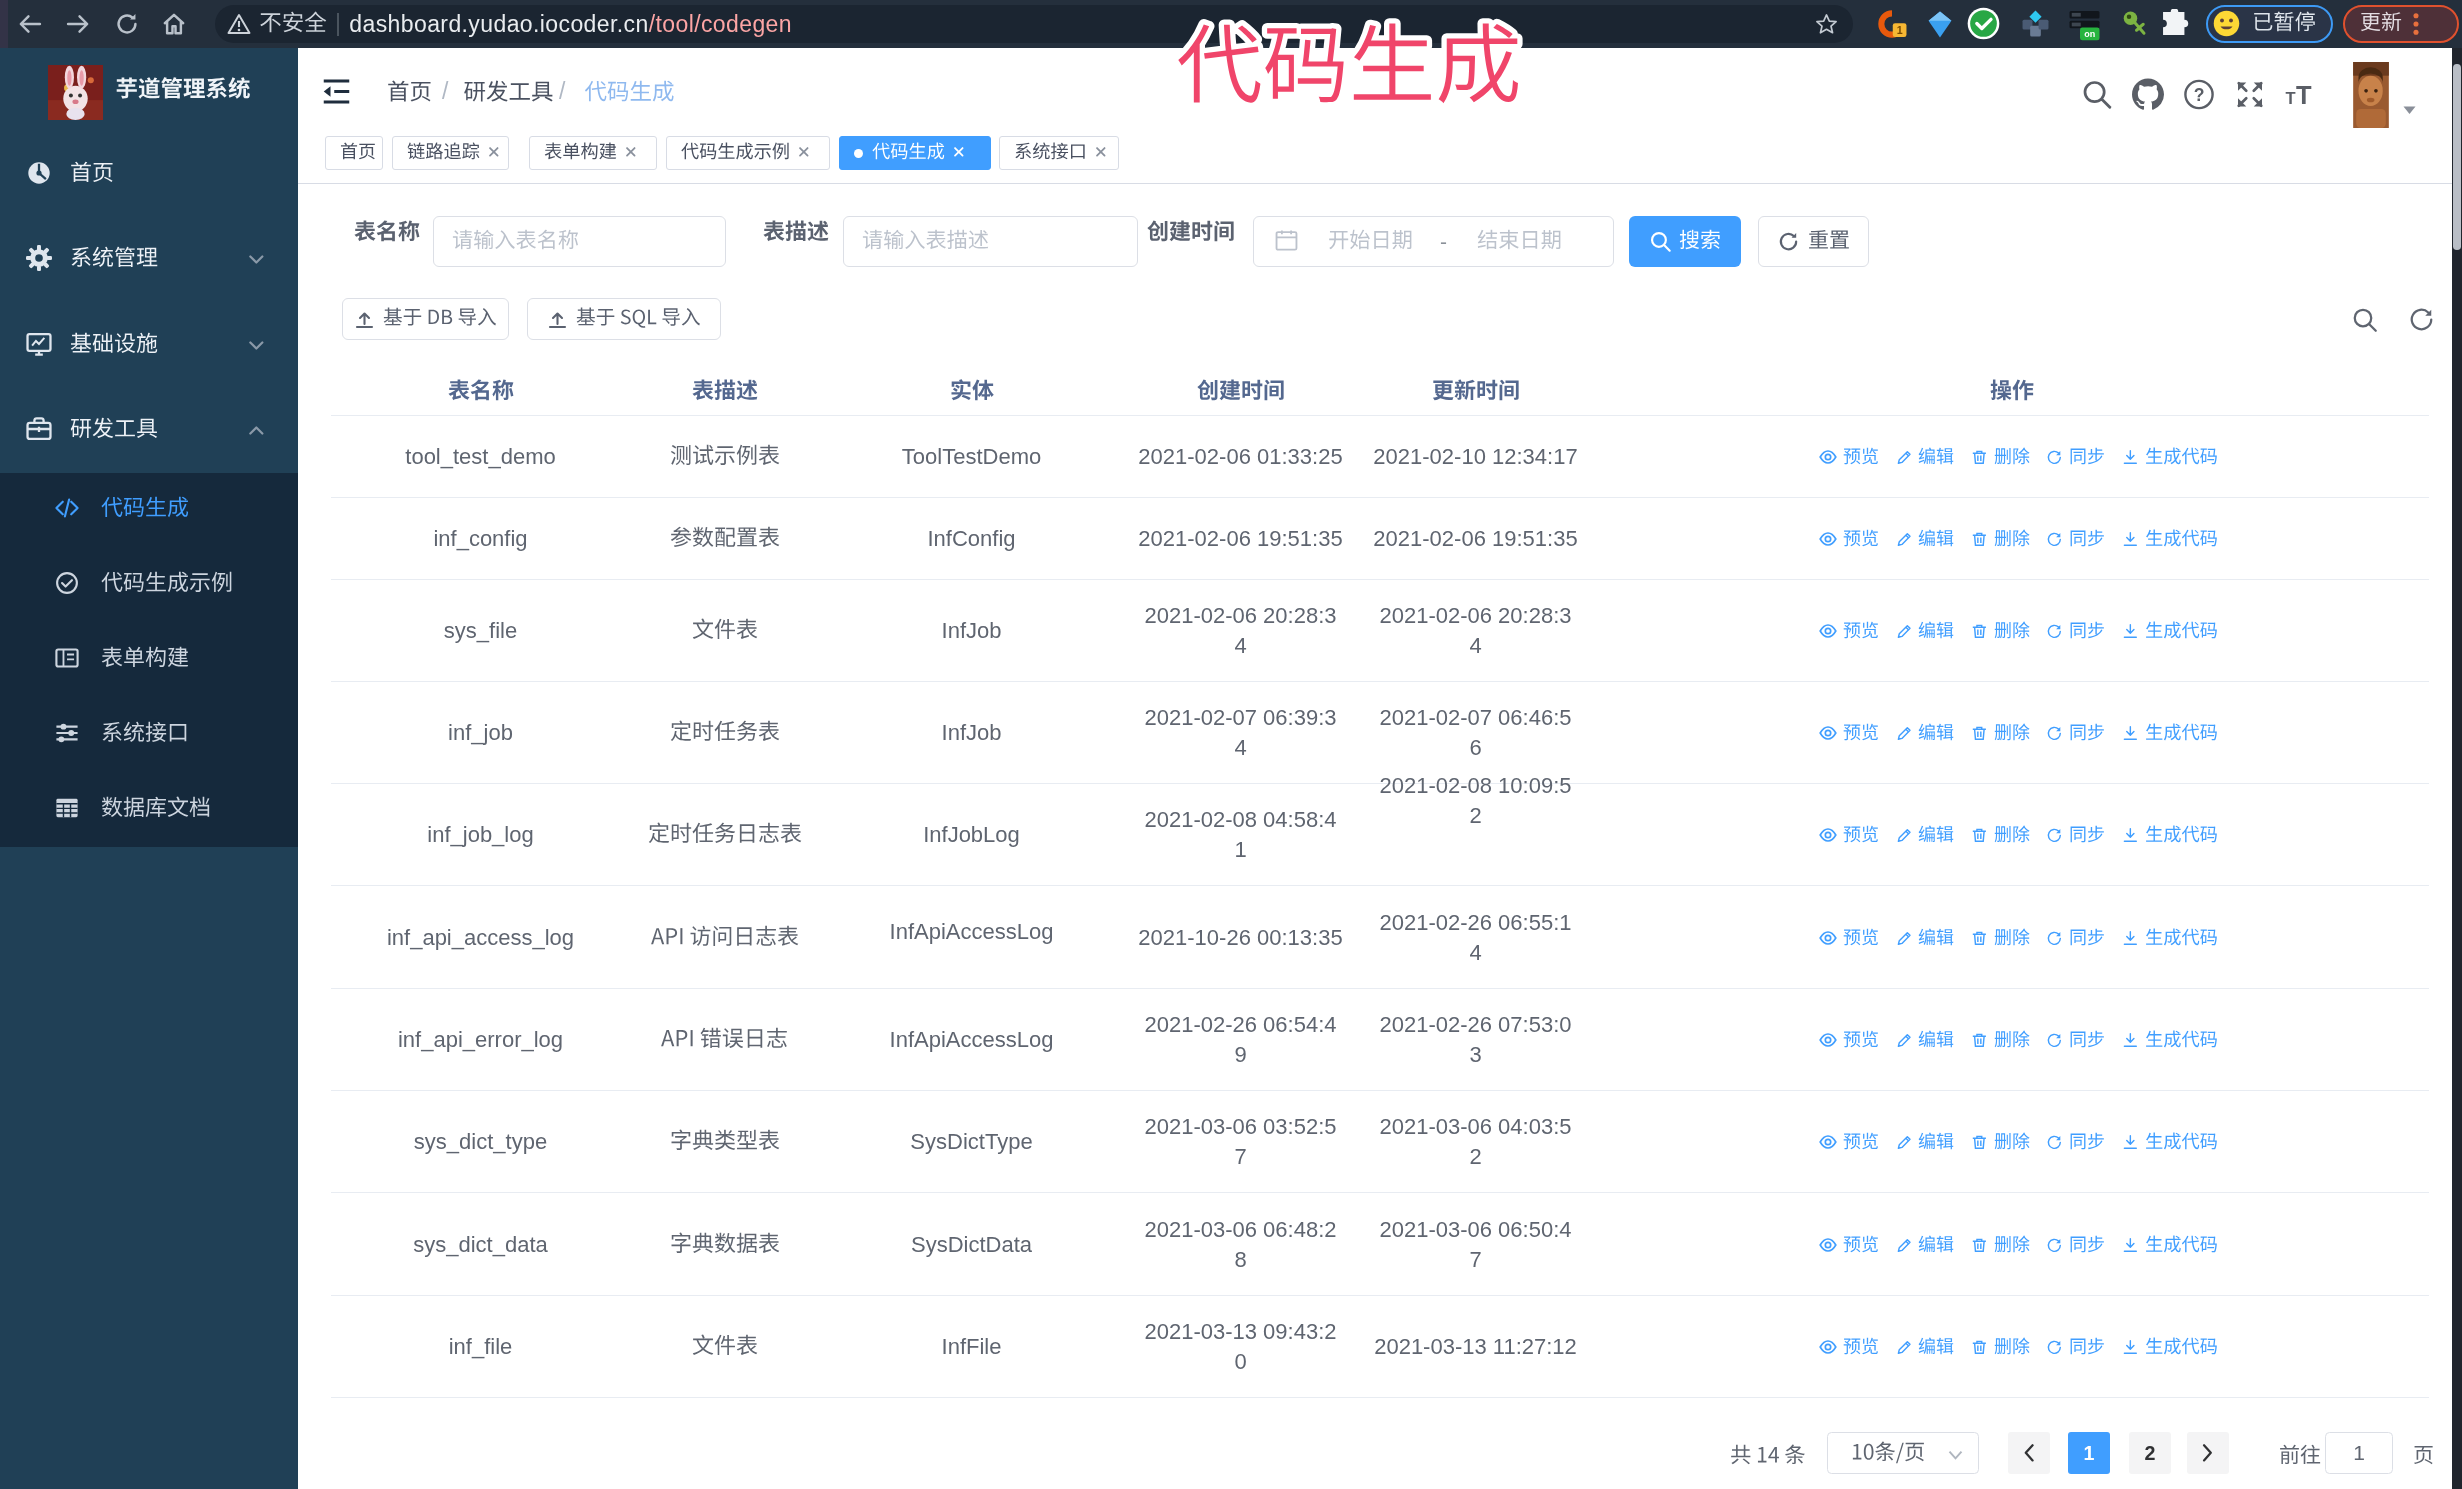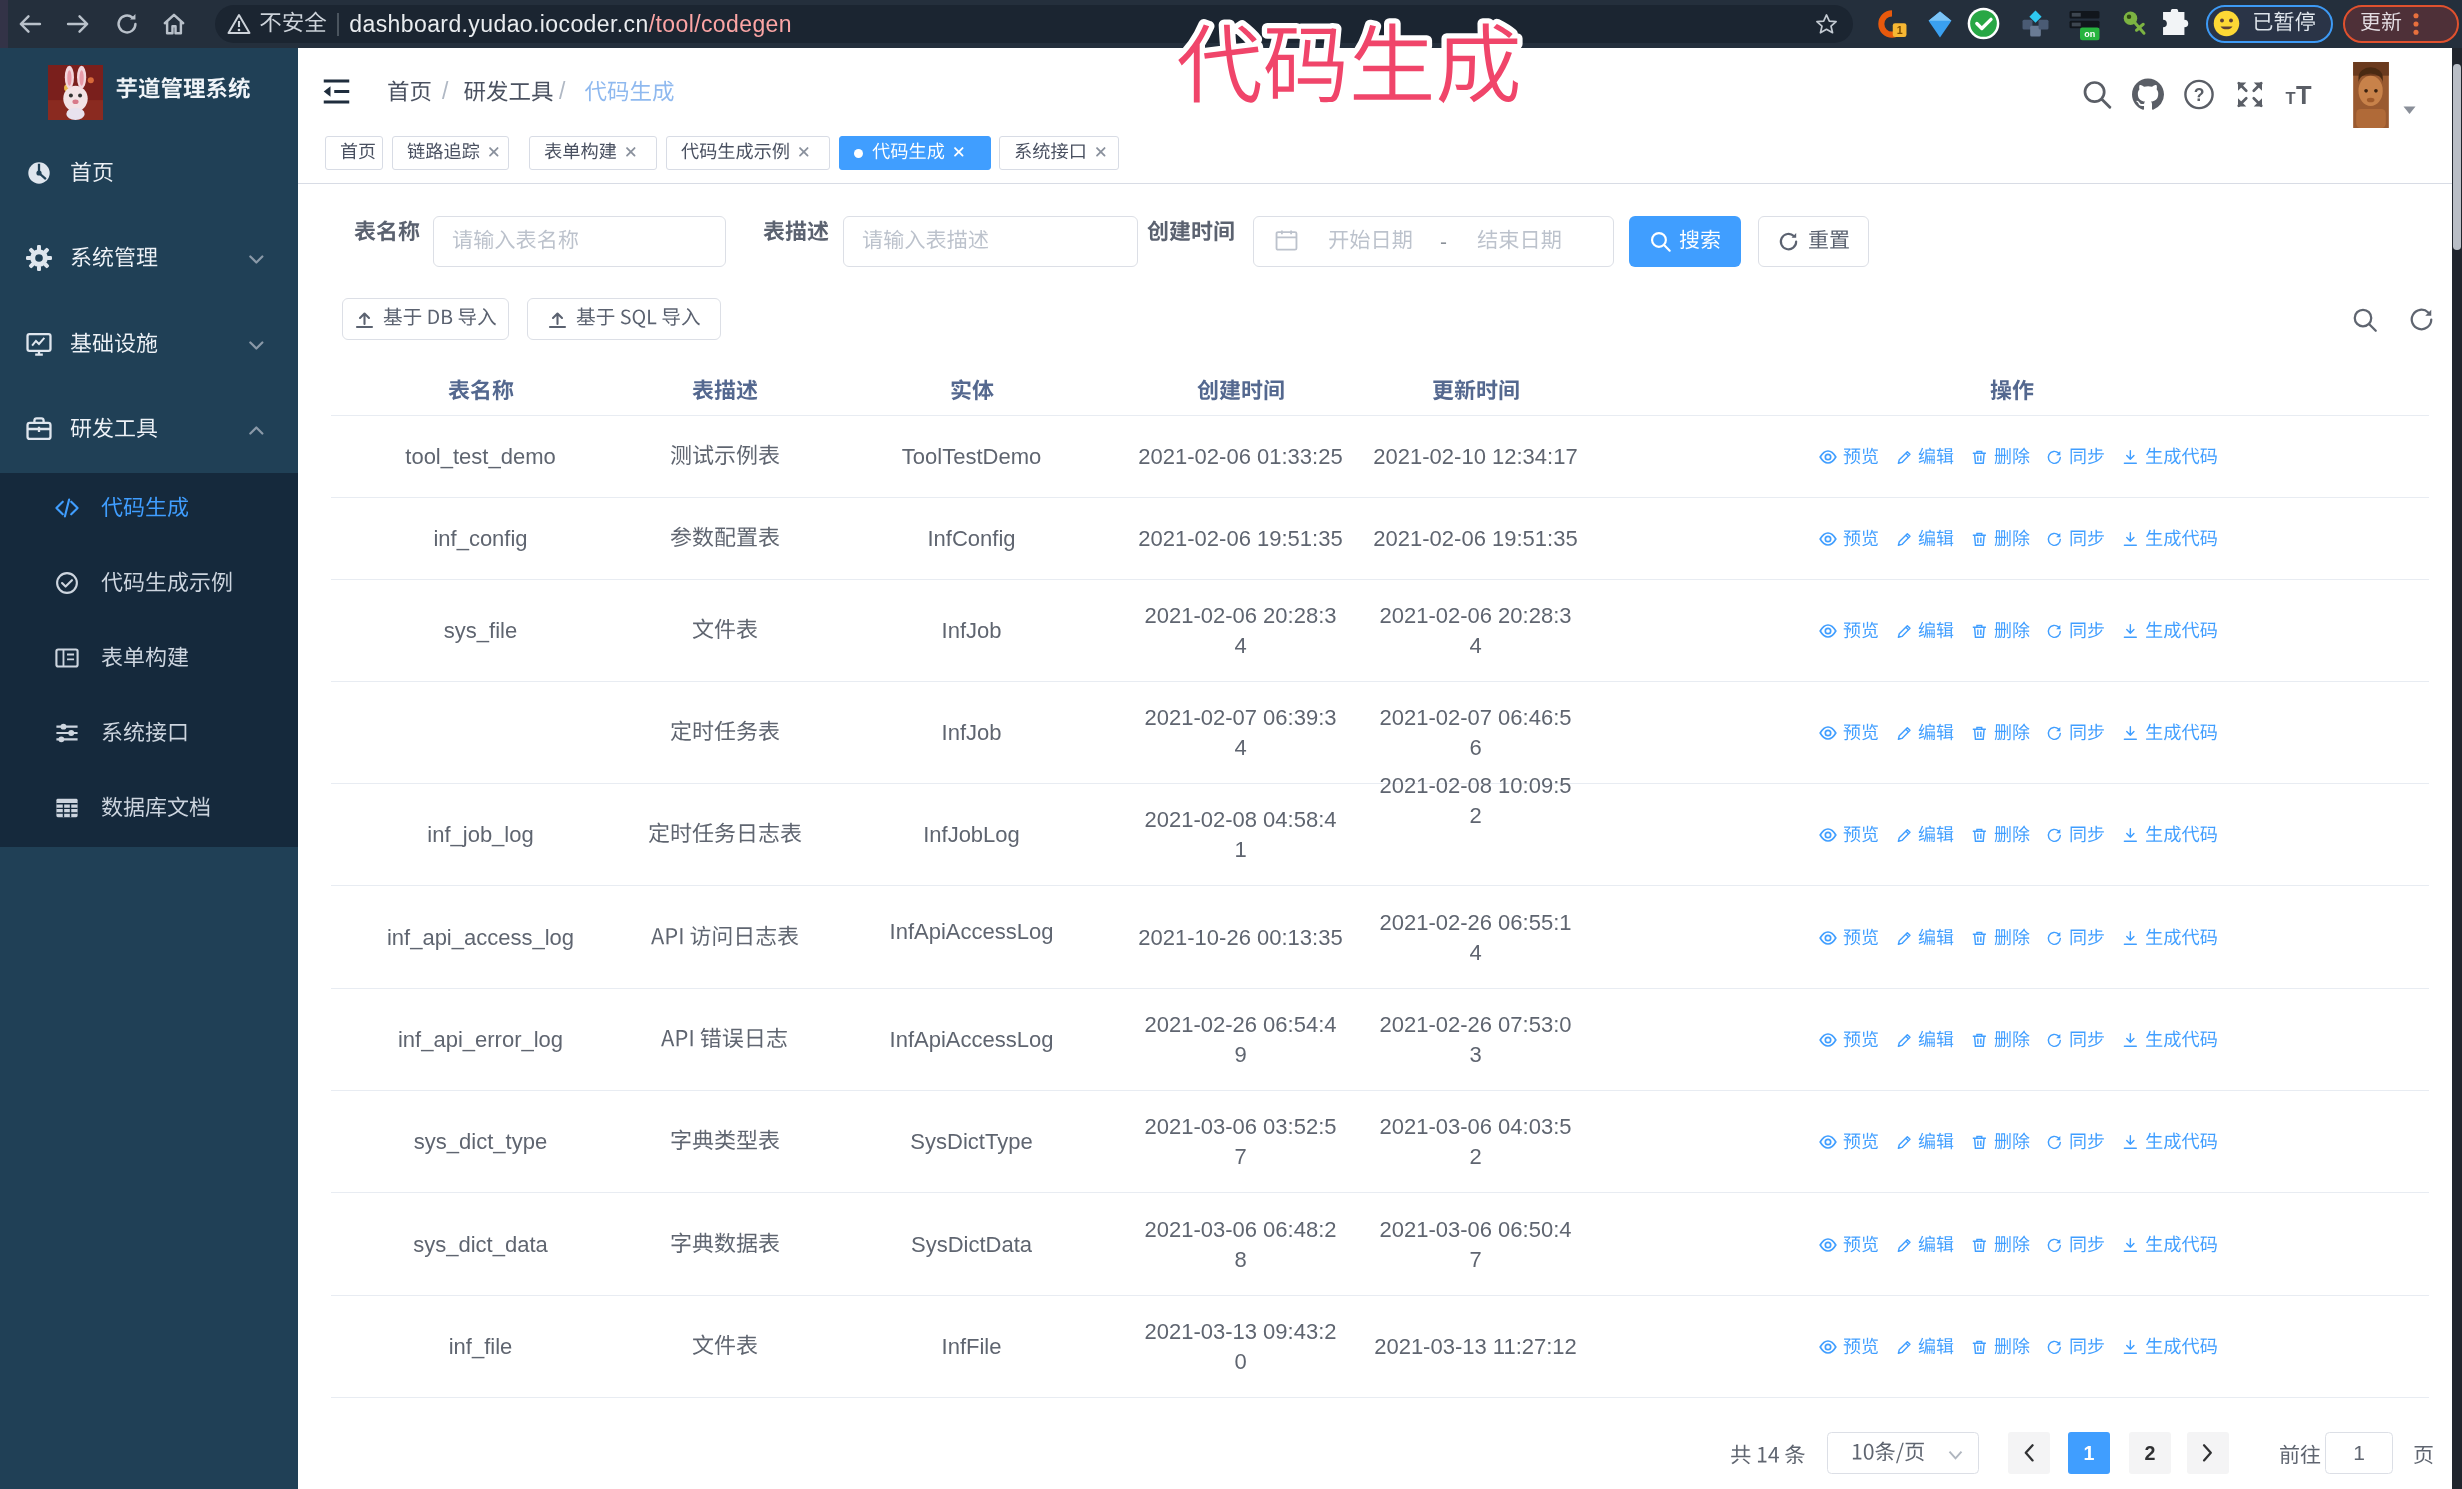--- a/index.html
+++ b/index.html
@@ -911,20 +911,21 @@
             <g fill="#409eff" transform="translate(0,20.9) scale(0.02400,-0.02400)">
               <use href="#r751f" x="0"></use>
               <use href="#r6210" x="1000"></use>
               <use href="#r4ee3" x="2000"></use>
               <use href="#r7801" x="3000"></use>
             </g>
           </svg></span>
       </span>
     </div>
     <div class="abs" style="left:33px;top:634px;width:2098px;height:102px;border-bottom:1.5px solid #e8ecf2"></div>
+    <div class="cell" style="left:33px;top:634px;width:299px;height:102px">inf_job</div>
     <div class="cell" style="left:332px;top:634px;width:189px;height:102px">
       <svg class="ct" width="110" height="26" viewBox="0 0 145 34">
         <g fill="#5f6570" transform="translate(0,25.2) scale(0.02900,-0.02900)">
           <use href="#r5b9a" x="0"></use>
           <use href="#r65f6" x="1000"></use>
           <use href="#r4efb" x="2000"></use>
           <use href="#r52a1" x="3000"></use>
           <use href="#r8868" x="4000"></use>
         </g>
       </svg>

